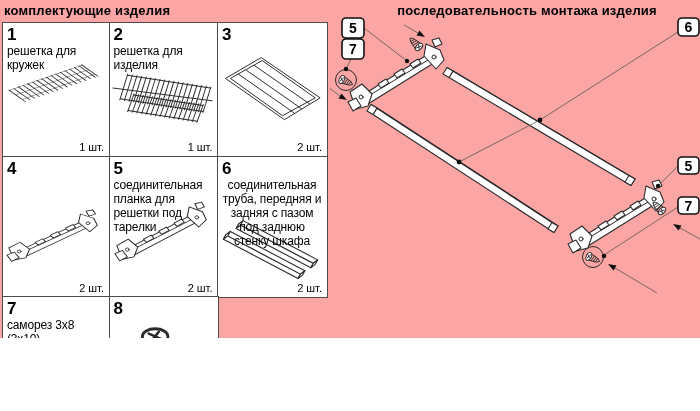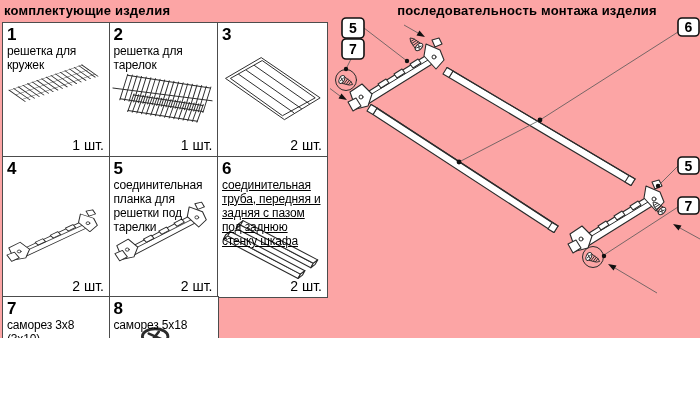--- a/index.html
+++ b/index.html
@@ -15,22 +15,22 @@
   .c1{left:0;top:0;width:108px;height:135px;}
   .c2{left:106.5px;top:0;width:110px;height:135px;}
   .c3{left:215px;top:0;width:111px;height:135px;}
   .c4{left:0;top:133.5px;width:108px;height:142px;}
   .c5{left:106.5px;top:133.5px;width:110px;height:142px;}
   .c6{left:215px;top:133.5px;width:111px;height:142px;}
   .c7{left:0;top:274px;width:108px;height:111px;}
   .c8{left:106.5px;top:274px;width:110px;height:111px;}
   .cell .num{position:relative;z-index:2;font-size:17px;font-weight:bold;line-height:1;padding:3px 0 1px 4px;}
   .cell .desc{position:relative;z-index:2;font-size:12px;line-height:1.18;padding:0 3px 0 4px;letter-spacing:-0.15px;}
-  .cell .desc.right{text-align:left;padding-right:5px;text-decoration:underline;}
-  .cell .count{position:absolute;z-index:2;right:5px;bottom:3px;font-size:14px;}
+  .cell .desc.right{text-align:center;padding-right:5px;}
+  .cell .count{position:absolute;z-index:2;right:5px;bottom:3px;font-size:11px;}
   .cell svg.art{position:absolute;left:0;top:0;width:100%;height:100%;z-index:1;}
   svg .ln{stroke:#2b2b2b;stroke-width:1;fill:none;stroke-linecap:round;stroke-linejoin:round;}
   svg .thin{stroke:#555;stroke-width:0.8;fill:none;}
   svg .wfill{fill:#fff;stroke:#2b2b2b;stroke-width:1.1;stroke-linejoin:round;}
   svg .dot{fill:#111;stroke:none;}
   svg .callout-rect{fill:#fff;stroke:#111;stroke-width:1.6;}
   svg text.callout-num{font-family:"Liberation Sans",sans-serif;font-size:14px;font-weight:bold;fill:#000;text-anchor:middle;}
   #diagram{position:absolute;left:330px;top:16px;width:370px;height:395px;}
 </style>
 </head>
@@ -50,21 +50,21 @@
       <svg class="art" viewBox="0 0 108 135">
         <g class="ln" transform="matrix(0.95,-0.33,0.44,0.31,6,68)">
           <path d="M0,1 H78 M0,16 H78 M0,31 H78"></path>
           <path d="M0,0 V38 M5,0 V38 M10,0 V38 M15,0 V38 M20,0 V38 M25,0 V38 M30,0 V38 M35,0 V38 M40,0 V38 M45,0 V38 M50,0 V38 M55,0 V38 M60,0 V38 M65,0 V38 M70,0 V38 M75,0 V38 M78,0 V38"></path>
         </g>
       </svg>
     </div>
 
     <div class="cell c2">
       <div class="num">2</div>
-      <div class="desc">решетка для тарелок</div>
+      <div class="desc">решетка для изделия</div>
       <div class="count">1 шт.</div>
       <svg class="art" viewBox="0 0 110 135">
         <line class="ln" x1="3" y1="66" x2="104" y2="79"></line>
         <g class="ln" transform="matrix(0.98,0.15,0.31,-1,10,78)">
           <path d="M0,0 V26 M4.8,0 V26 M9.6,0 V26 M14.4,0 V26 M19.2,0 V26 M24,0 V26 M28.8,0 V26 M33.6,0 V26 M38.4,0 V26 M43.2,0 V26 M48,0 V26 M52.8,0 V26 M57.6,0 V26 M62.4,0 V26 M67.2,0 V26 M72,0 V26 M76.8,0 V26 M81.6,0 V26 M86.4,0 V26"></path>
           <path d="M0,1 H86 M0,25 H86"></path>
         </g>
         <g class="ln" transform="matrix(0.98,0.15,0.36,-1,18,90)">
           <path d="M0,0 V18 M4.8,0 V18 M9.6,0 V18 M14.4,0 V18 M19.2,0 V18 M24,0 V18 M28.8,0 V18 M33.6,0 V18 M38.4,0 V18 M43.2,0 V18 M48,0 V18 M52.8,0 V18 M57.6,0 V18 M62.4,0 V18 M67.2,0 V18 M72,0 V18"></path>
           <path d="M0,1 H72 M0,17 H72"></path>
@@ -131,21 +131,20 @@
       <div class="count">3 шт.</div>
       <svg class="art" viewBox="0 0 108 111">
         <g transform="translate(53,50) scale(1.6)">
             <use href="#screw-shape"></use>
           </g>
       </svg>
     </div>
 
     <div class="cell c8">
       <div class="num">8</div>
-      <div class="desc">саморез 5x18</div>
       <div class="count">8 шт.</div>
       <svg class="art" viewBox="0 0 110 111">
         <g transform="translate(46,44) scale(2.6)">
             <use href="#screw-shape"></use>
           </g>
       </svg>
     </div>
   </div>
 
   <svg id="diagram" viewBox="0 0 370 395">

